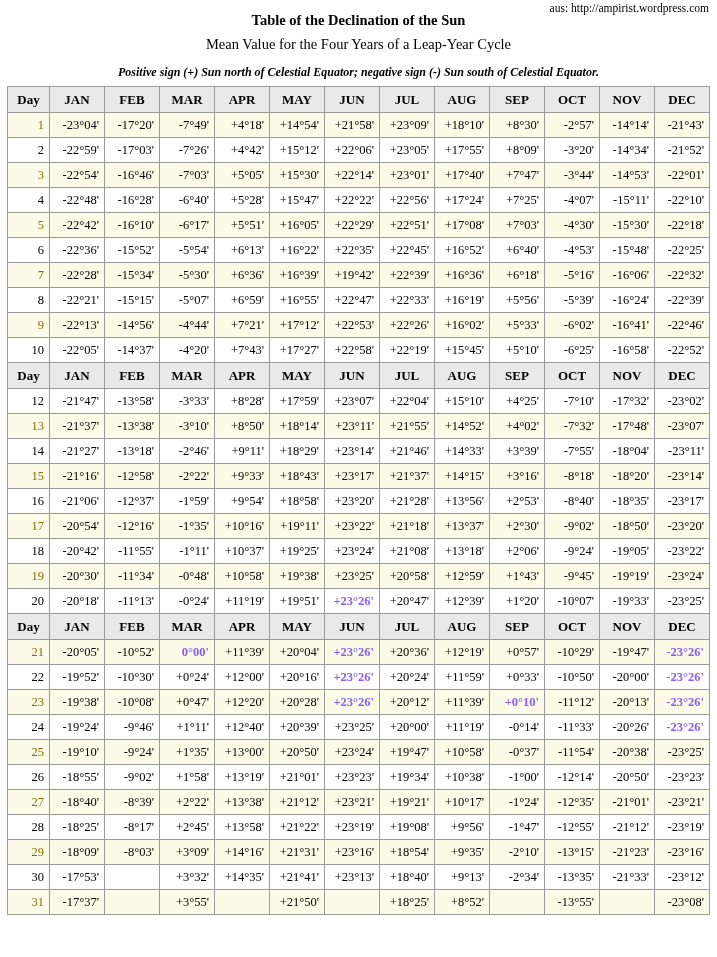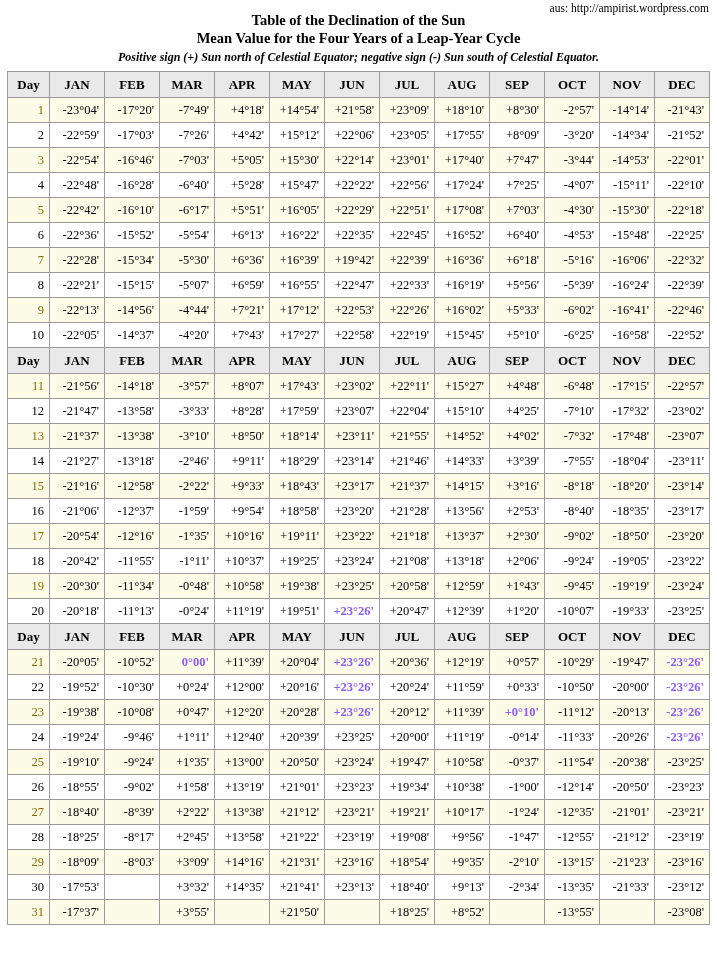--- a/index.html
+++ b/index.html
@@ -35,30 +35,30 @@
   }
   .title-main {
     font-family: "Liberation Serif", serif;
     font-size: 14.5px;
     font-weight: bold;
     line-height: 17px;
   }
   .title-sub {
     font-family: "Liberation Serif", serif;
     font-size: 14.5px;
-    font-weight: bold;
+    font-weight: normal;
     line-height: 17px;
-    margin-top: 1px;
+    margin-top: 7px;
   }
   .title-note {
     font-family: "Liberation Serif", serif;
     font-size: 12px;
     font-weight: bold;
     font-style: italic;
-    margin-top: 3px;
+    margin-top: 12px;
     margin-bottom: 6px;
   }
   table.decl {
     border-collapse: collapse;
     margin: 0 auto;
     width: 702px;
     table-layout: fixed;
     background: #ffffff;
   }
   table.decl td, table.decl th {
@@ -312,35 +312,20 @@
           <th>APR</th>
           <th>MAY</th>
           <th>JUN</th>
           <th>JUL</th>
           <th>AUG</th>
           <th>SEP</th>
           <th>OCT</th>
           <th>NOV</th>
           <th>DEC</th>
         </tr>
-        <tr class="shaded">
-          <td class="day">11</td>
-          <td class="val">-21°56'</td>
-          <td class="val">-14°18'</td>
-          <td class="val">-3°57'</td>
-          <td class="val">+8°07'</td>
-          <td class="val">+17°43'</td>
-          <td class="val">+23°02'</td>
-          <td class="val">+22°11'</td>
-          <td class="val">+15°27'</td>
-          <td class="val">+4°48'</td>
-          <td class="val">-6°48'</td>
-          <td class="val">-17°15'</td>
-          <td class="val">-22°57'</td>
-        </tr>
         <tr class="plain">
           <td class="day">12</td>
           <td class="val">-21°47'</td>
           <td class="val">-13°58'</td>
           <td class="val">-3°33'</td>
           <td class="val">+8°28'</td>
           <td class="val">+17°59'</td>
           <td class="val">+23°07'</td>
           <td class="val">+22°04'</td>
           <td class="val">+15°10'</td>

